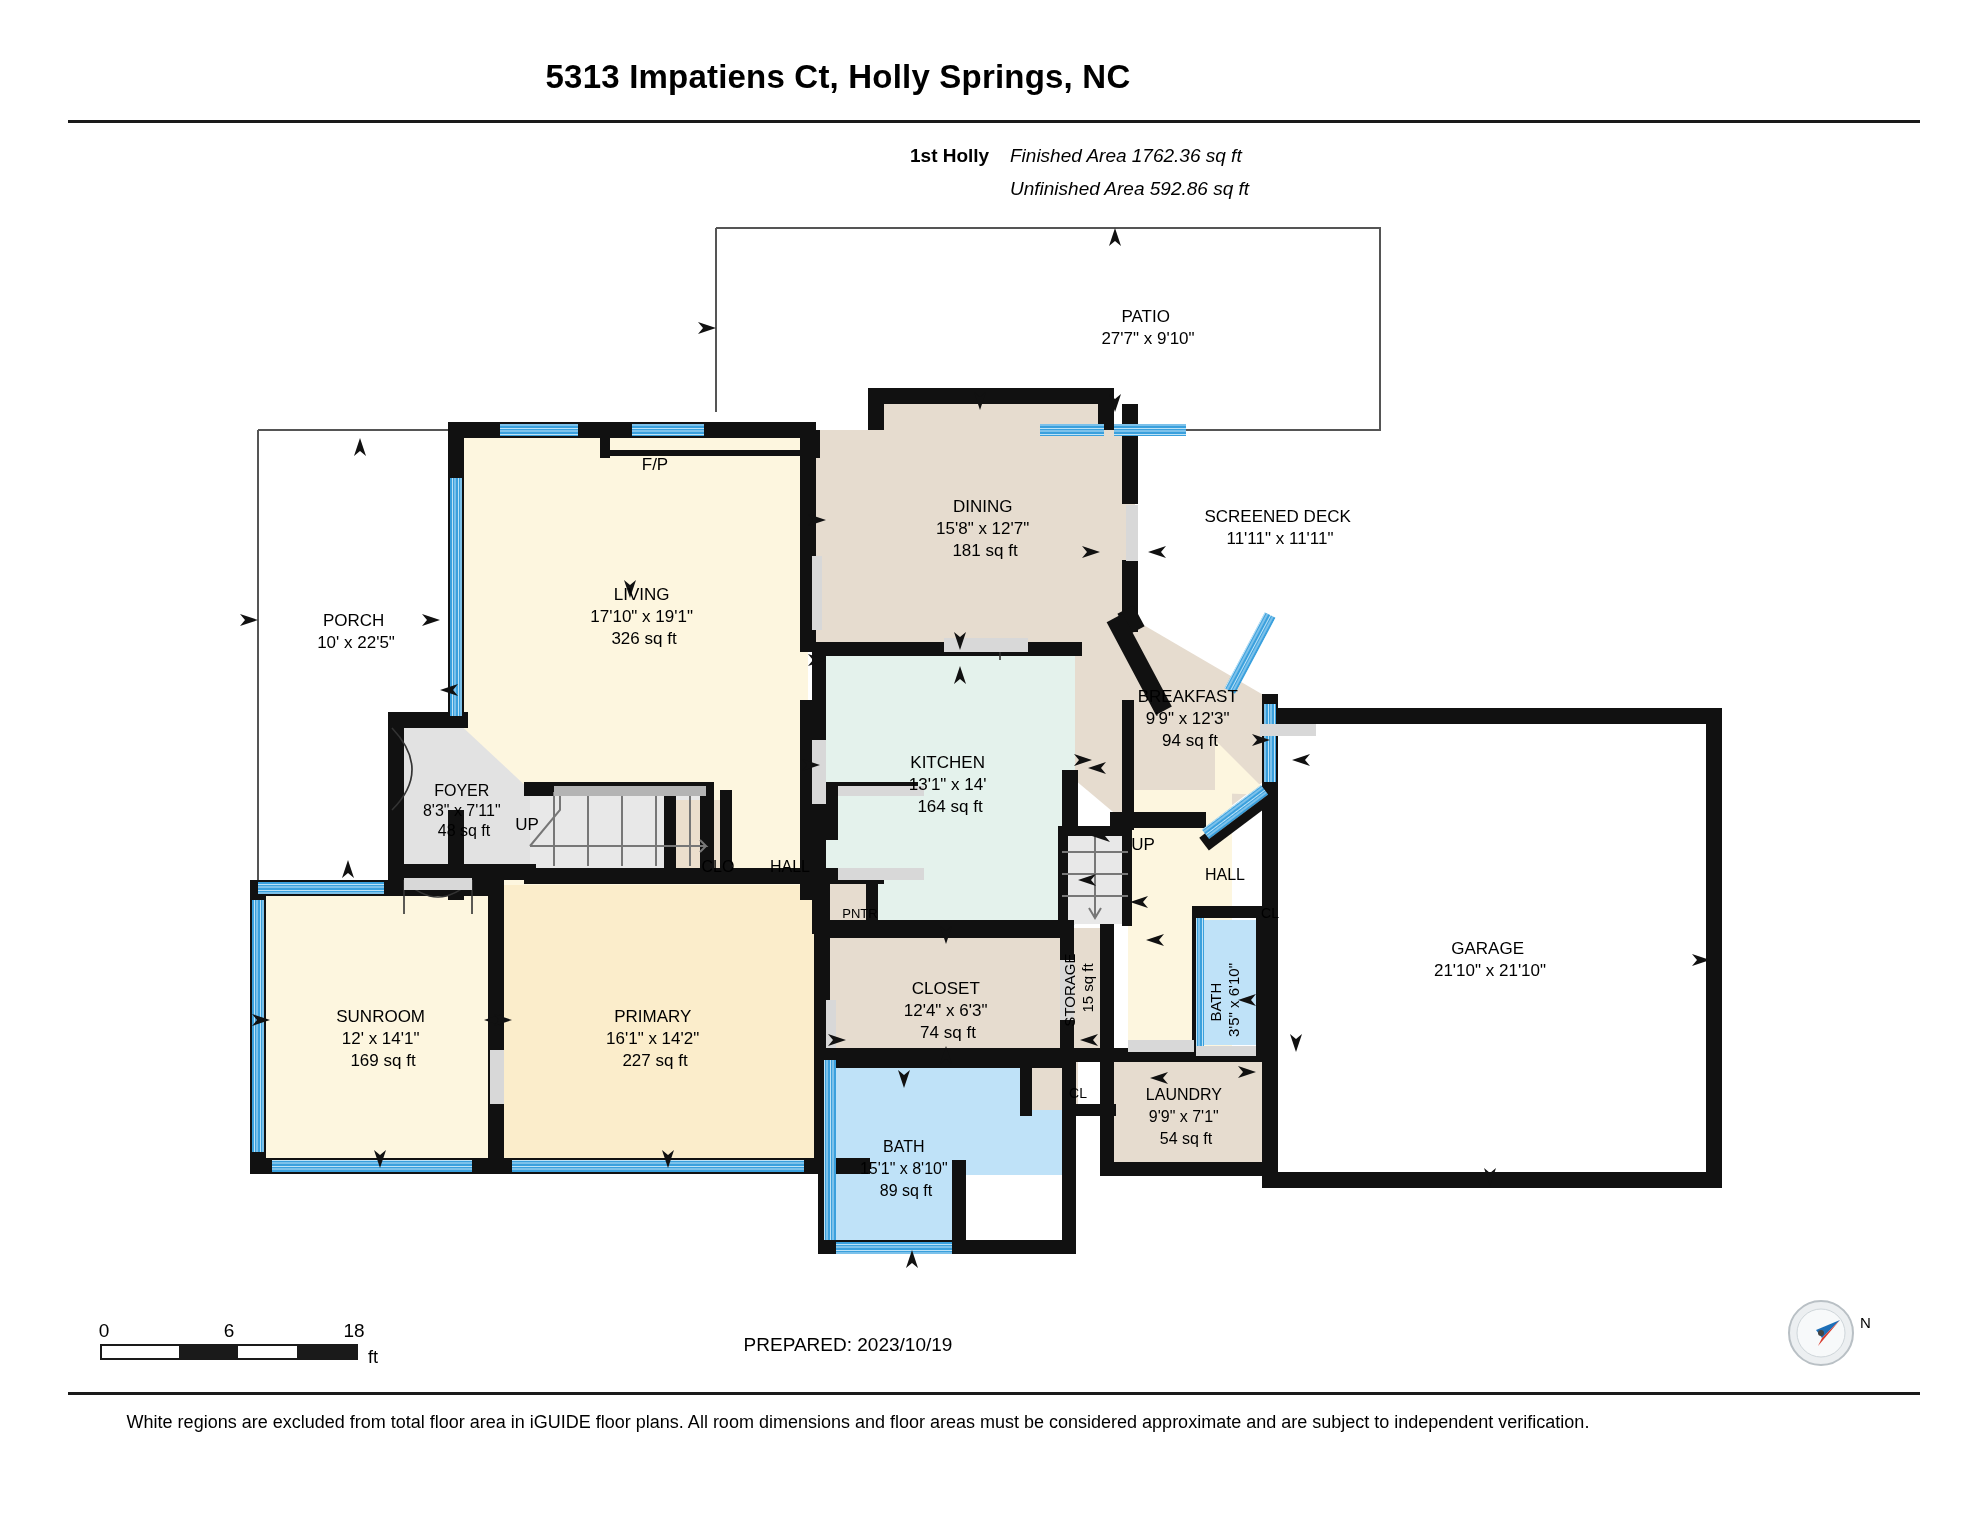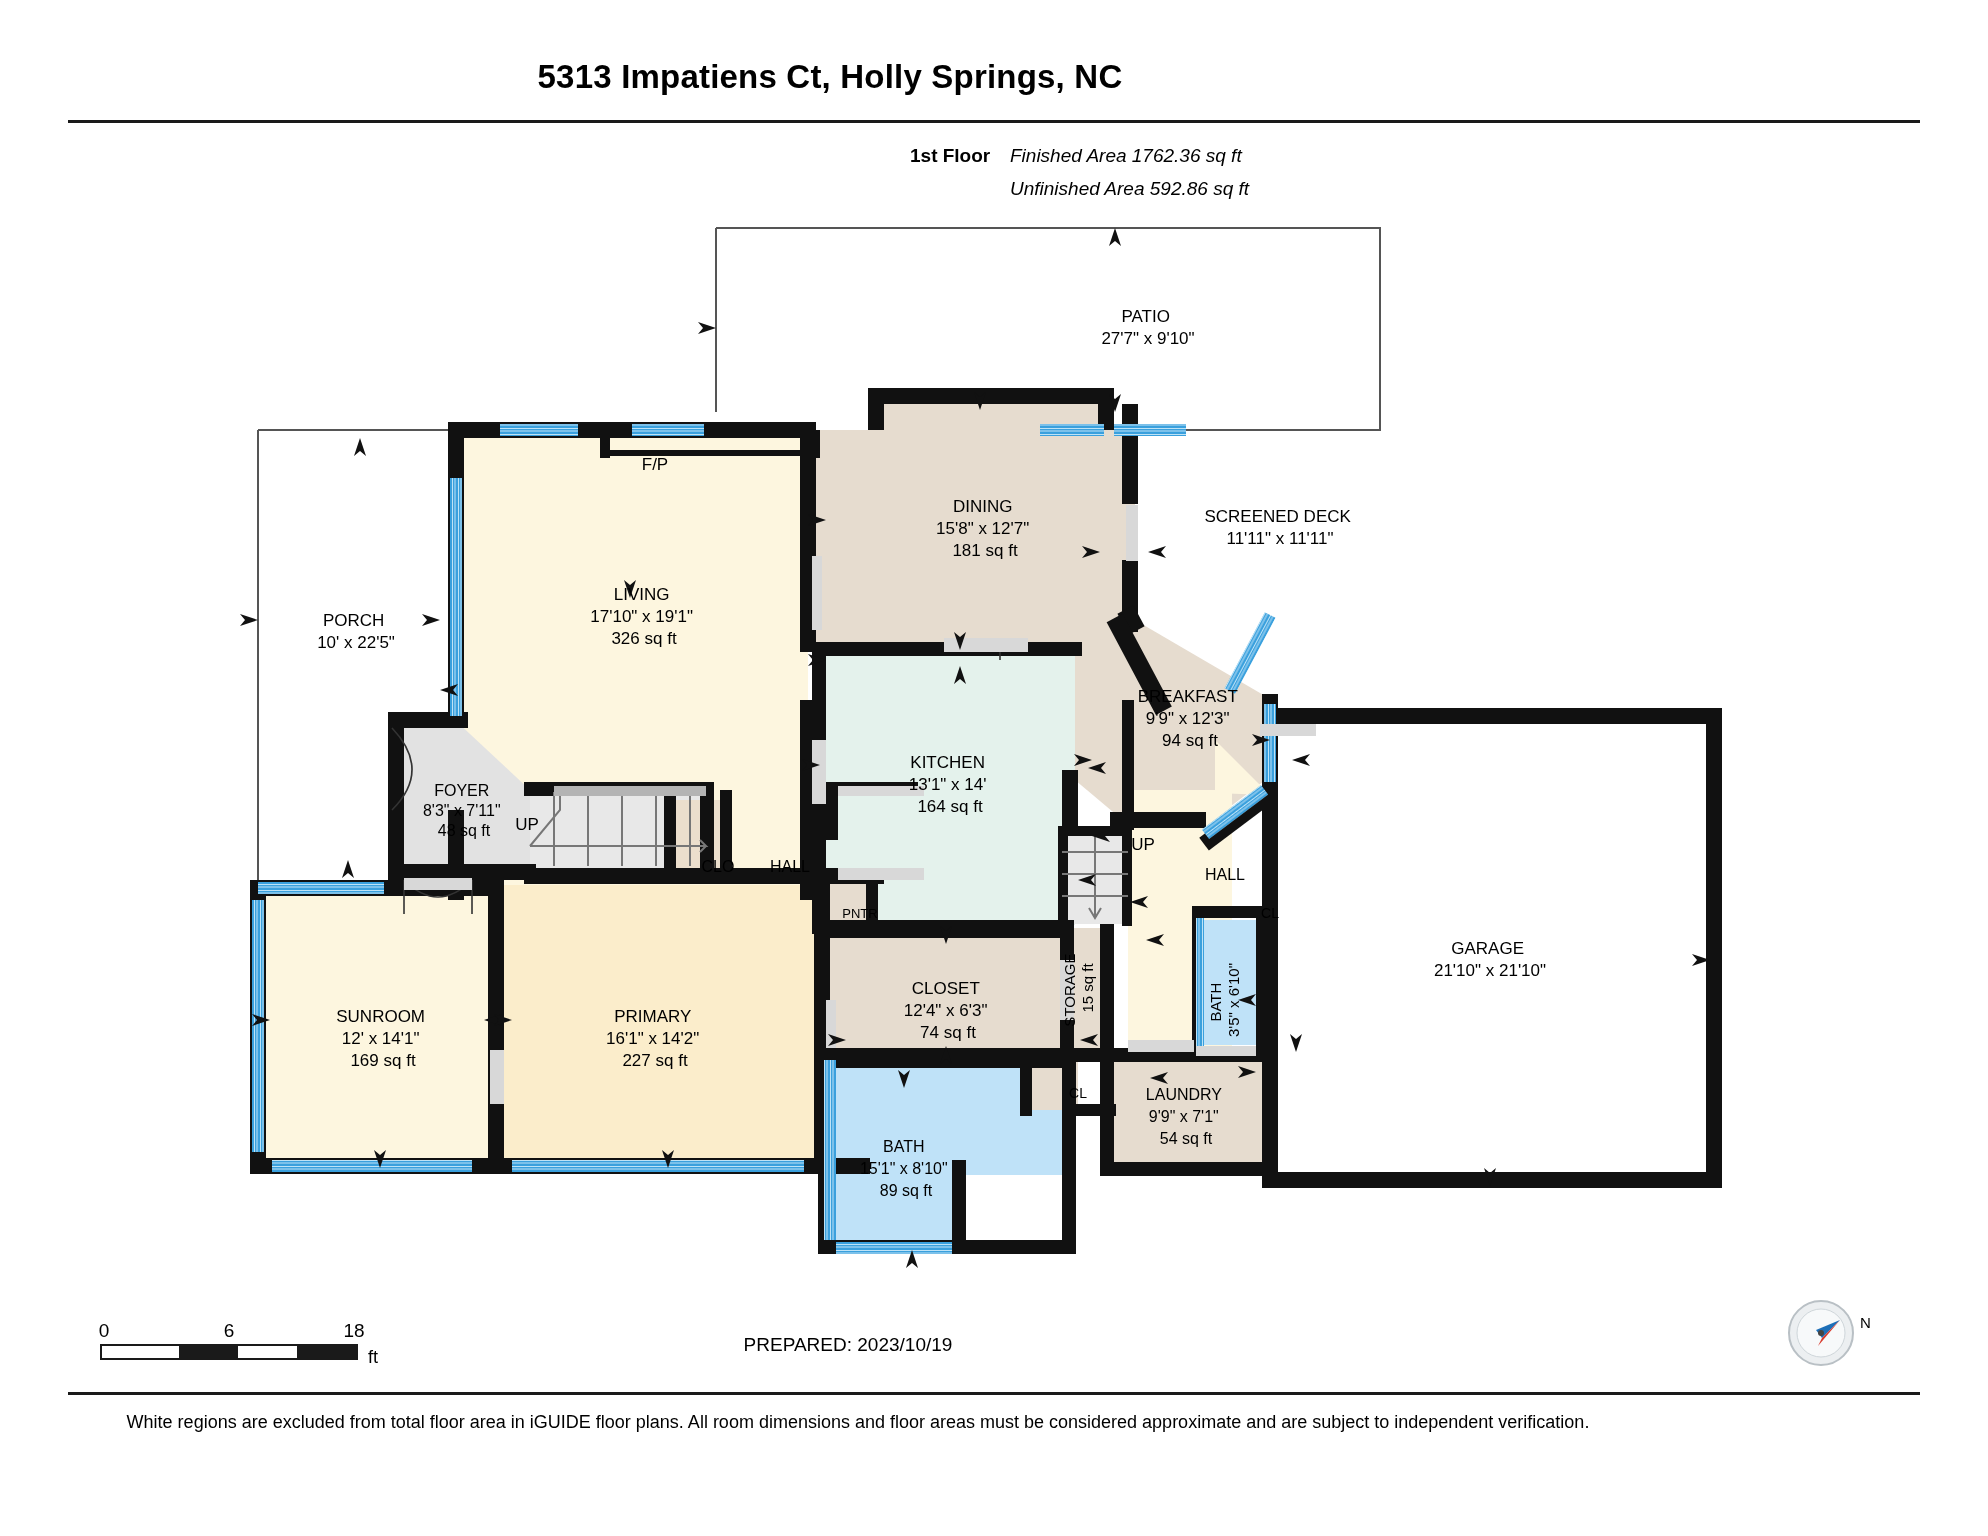--- a/index.html
+++ b/index.html
@@ -8,21 +8,21 @@
     background: #ffffff;
     font-family: "Liberation Sans", sans-serif;
     color: #000000;
     position: relative;
     overflow: hidden;
   }
   .page { position: absolute; inset: 0; }
 
   
   #title {
-    position: absolute; top: 58px; left: 8px; width: 1644px;
+    position: absolute; top: 58px; left: 16px; width: 1644px;
     text-align: center;
     font-size: 33px; font-weight: bold; letter-spacing: .2px;
   }
   #title-rule {
     position: absolute; top: 120px; left: 68px; width: 1852px; height: 3px;
     background: #1a1a1a;
   }
   #area-block {
     position: absolute; top: 139px; left: 910px;
     font-size: 19px; line-height: 33px;
@@ -66,21 +66,21 @@
 </head>
 <body>
 
 <div class="page">
 
   <div id="title">5313 Impatiens Ct, Holly Springs, NC</div>
   <div id="title-rule"></div>
 
   <div id="area-block">
     <div>
-      <span class="lbl">1st Floor</span><span class="val">Finished Area 1762.36 sq ft</span>
+      <span class="lbl">1st Holly</span><span class="val">Finished Area 1762.36 sq ft</span>
     </div>
     <div>
       <span class="lbl"></span><span class="val">Unfinished Area 592.86 sq ft</span>
     </div>
   </div>
 
   <svg id="plan" viewBox="0 0 1988 1536">
     <defs>
 
       <pattern id="winH" patternUnits="userSpaceOnUse" width="6" height="6">

